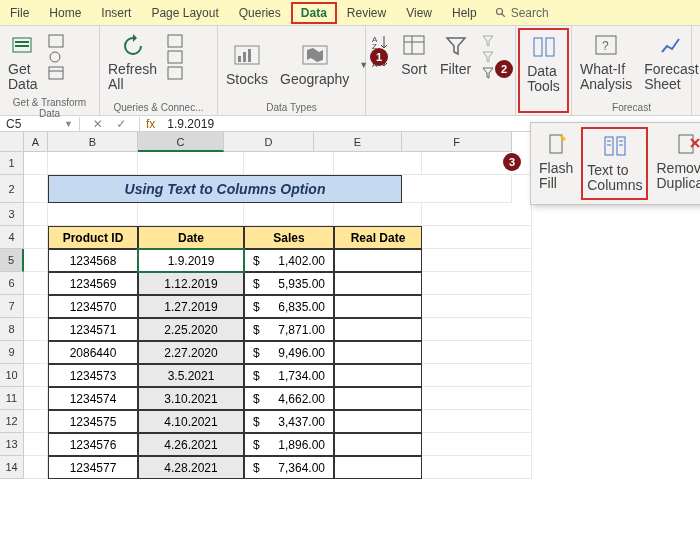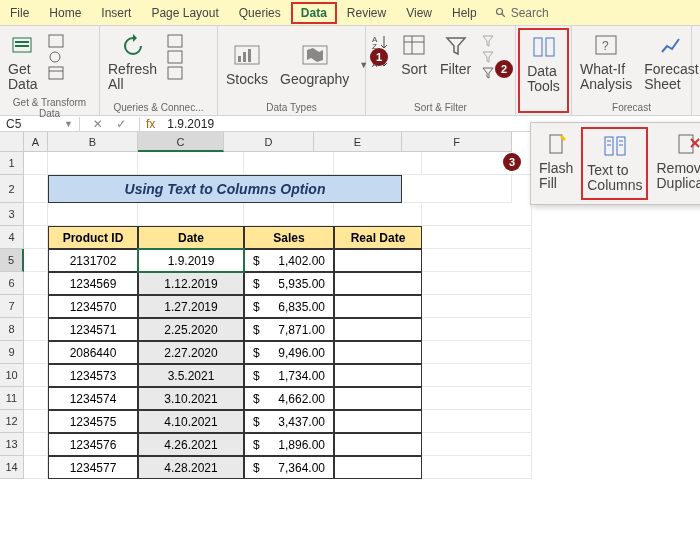--- a/index.html
+++ b/index.html
@@ -219,21 +219,20 @@
             <path d="M2 2 L12 2 L8 7 L8 12 L6 11 L6 7 Z" fill="none" stroke="#aaa"></path>
           </svg>
         <svg class="si">
             <path d="M2 2 L12 2 L8 7 L8 12 L6 11 L6 7 Z" fill="none" stroke="#aaa"></path>
           </svg>
         <svg class="si">
             <path d="M2 2 L12 2 L8 7 L8 12 L6 11 L6 7 Z" fill="none" stroke="#666"></path>
           </svg>
       </div>
     </div>
-    <div class="ribbon-group-label">Sort &amp; Filter</div>
   </div>
 
   <div class="ribbon-group" style="width:56px;padding:2px">
     <div class="data-tools-box" style="height:100%">
       <div class="ribbon-btn">
         <span class="icon">
             <svg width="24" height="24">
               <rect x="2" y="2" width="8" height="18" fill="none" stroke="#4472c4"></rect>
               <rect x="14" y="2" width="8" height="18" fill="none" stroke="#4472c4"></rect>
             </svg>
@@ -326,21 +325,21 @@
       <div class="cB thdr">Product ID</div>
       <div class="cC thdr">Date</div>
       <div class="cD thdr">Sales</div>
       <div class="cE thdr">Real Date</div>
       <div class="cell cF"></div>
       </div>
 
     <div class="row">
         <div class="rh sel">5</div>
         <div class="cell cA"></div>
-      <div class="cB td">2131702</div>
+      <div class="cB td">1234568</div>
       <div class="cC td selcell">1.9.2019</div>
       <div class="cD td sales">
           <span class="cur">$</span>
           <span>1,402.00</span>
         </div>
       <div class="cE td"></div>
         <div class="cell cF"></div>
       </div>
 
     <div class="row">

